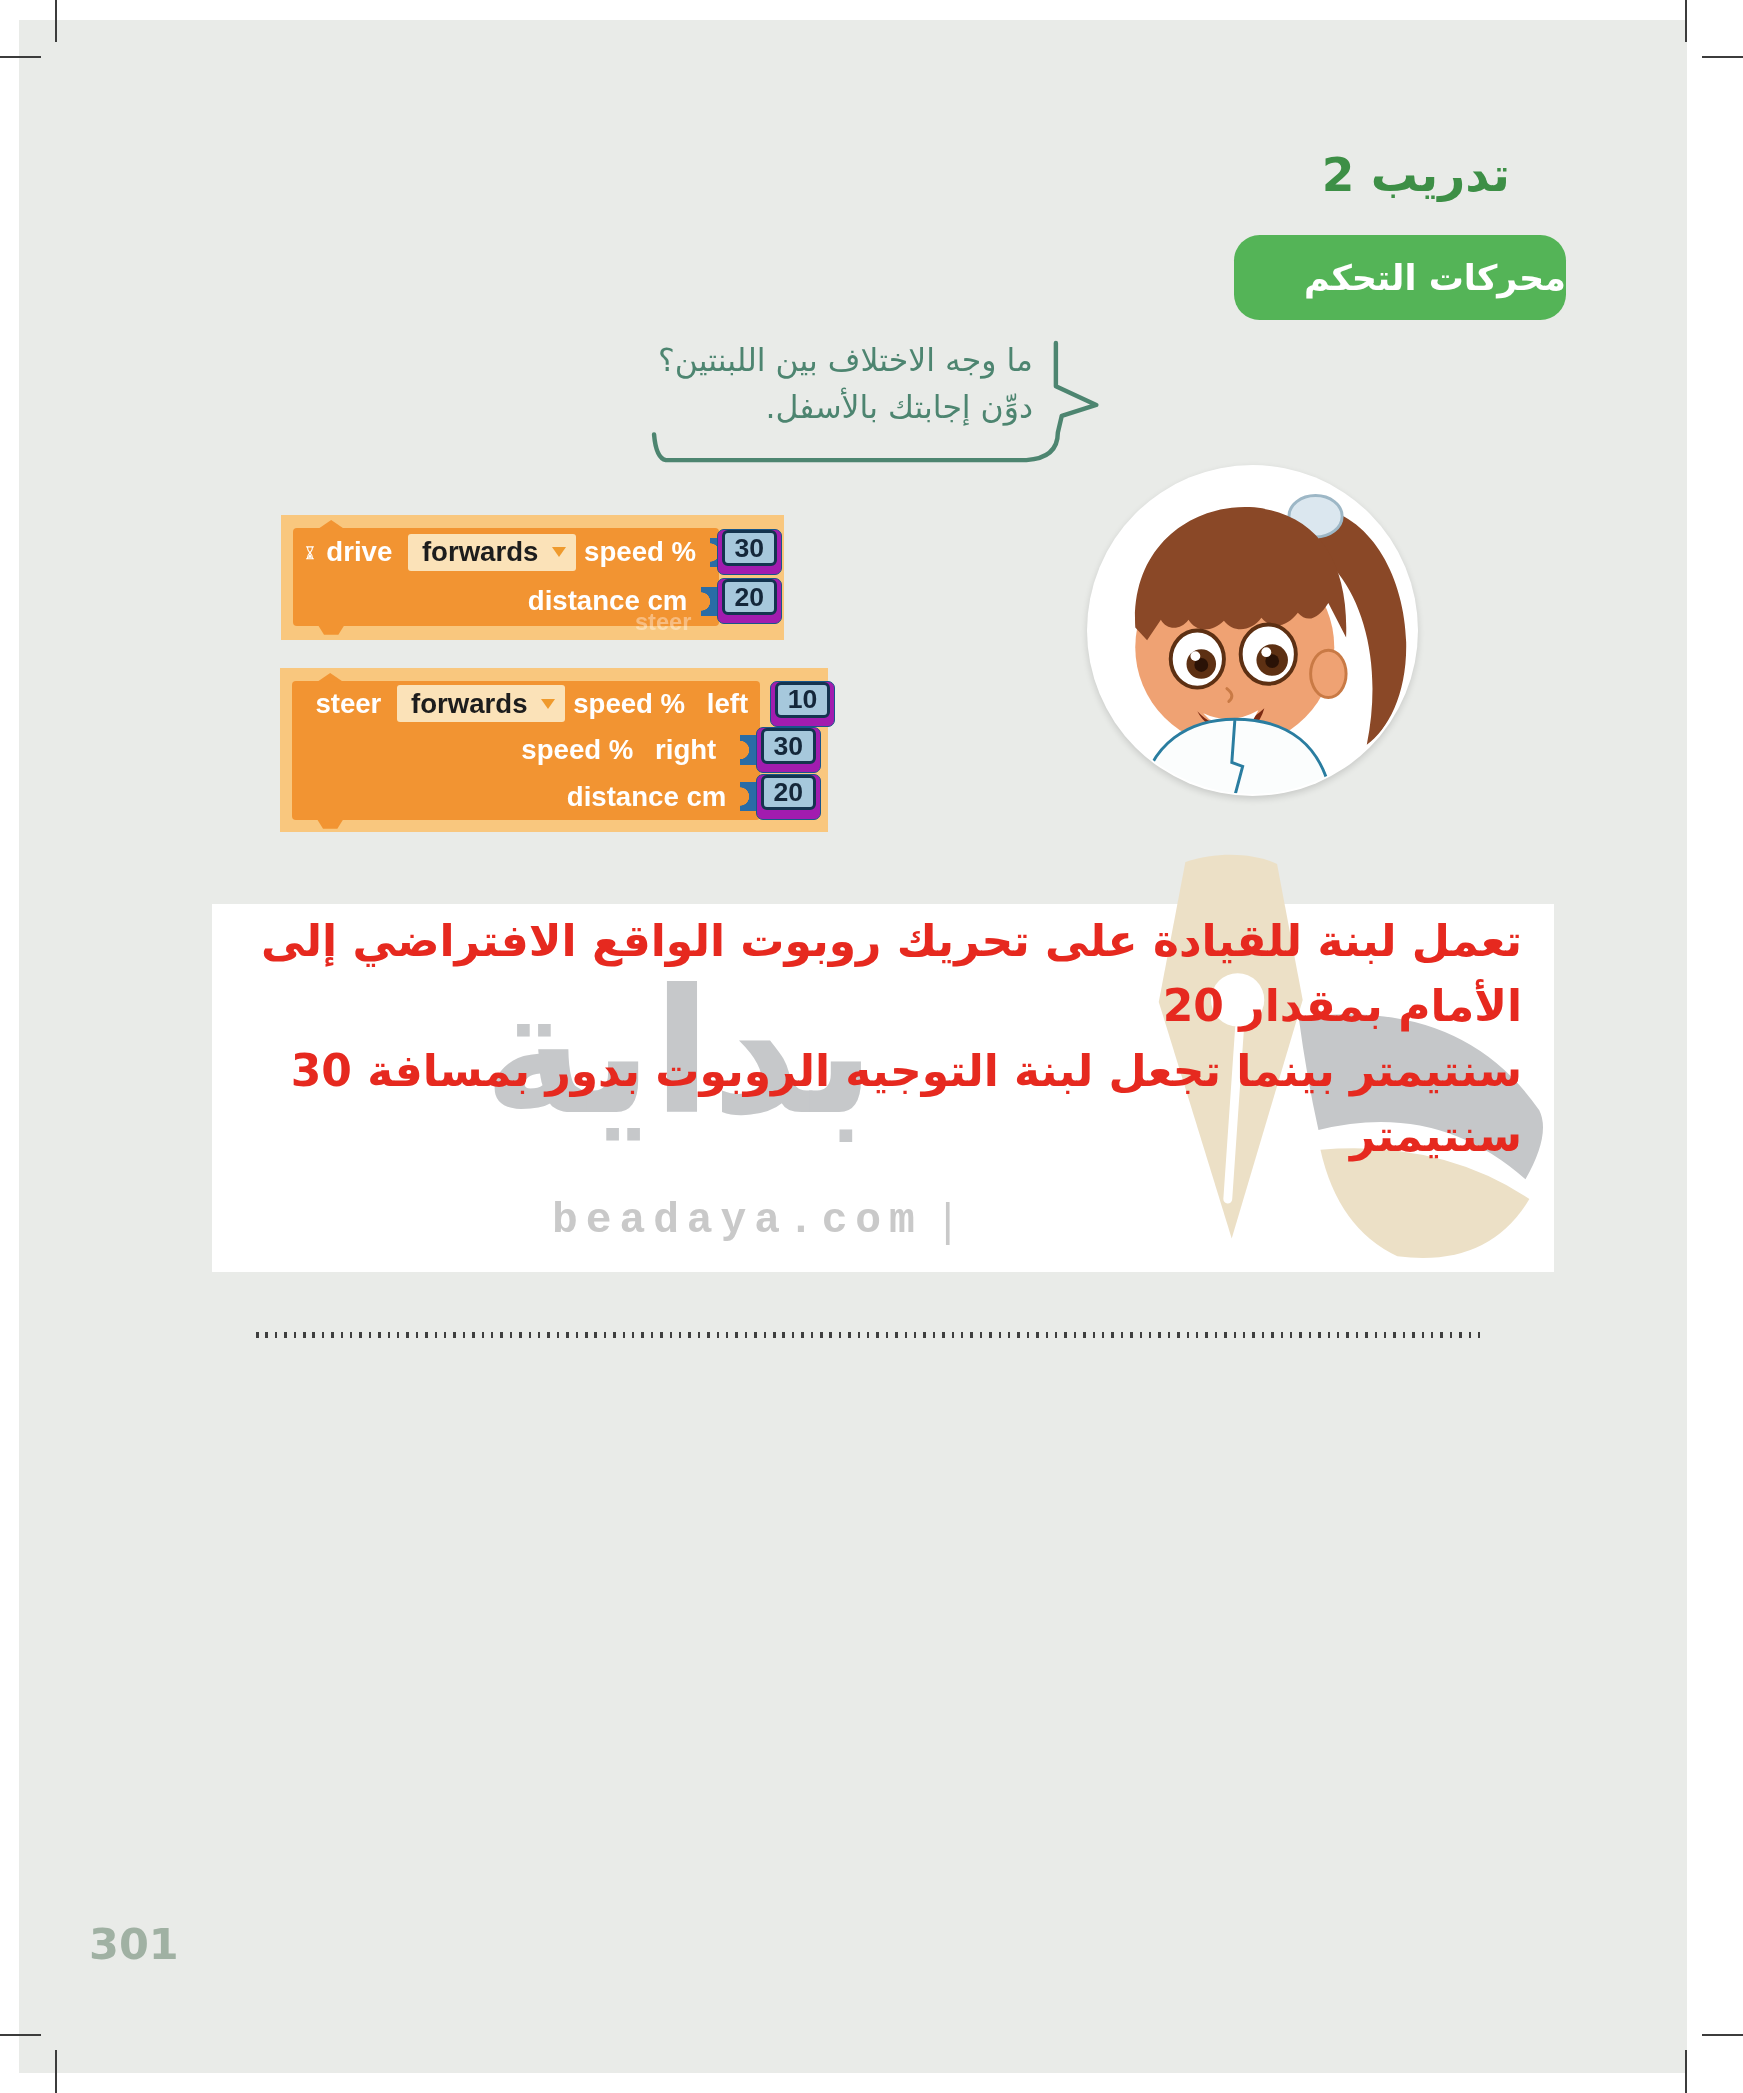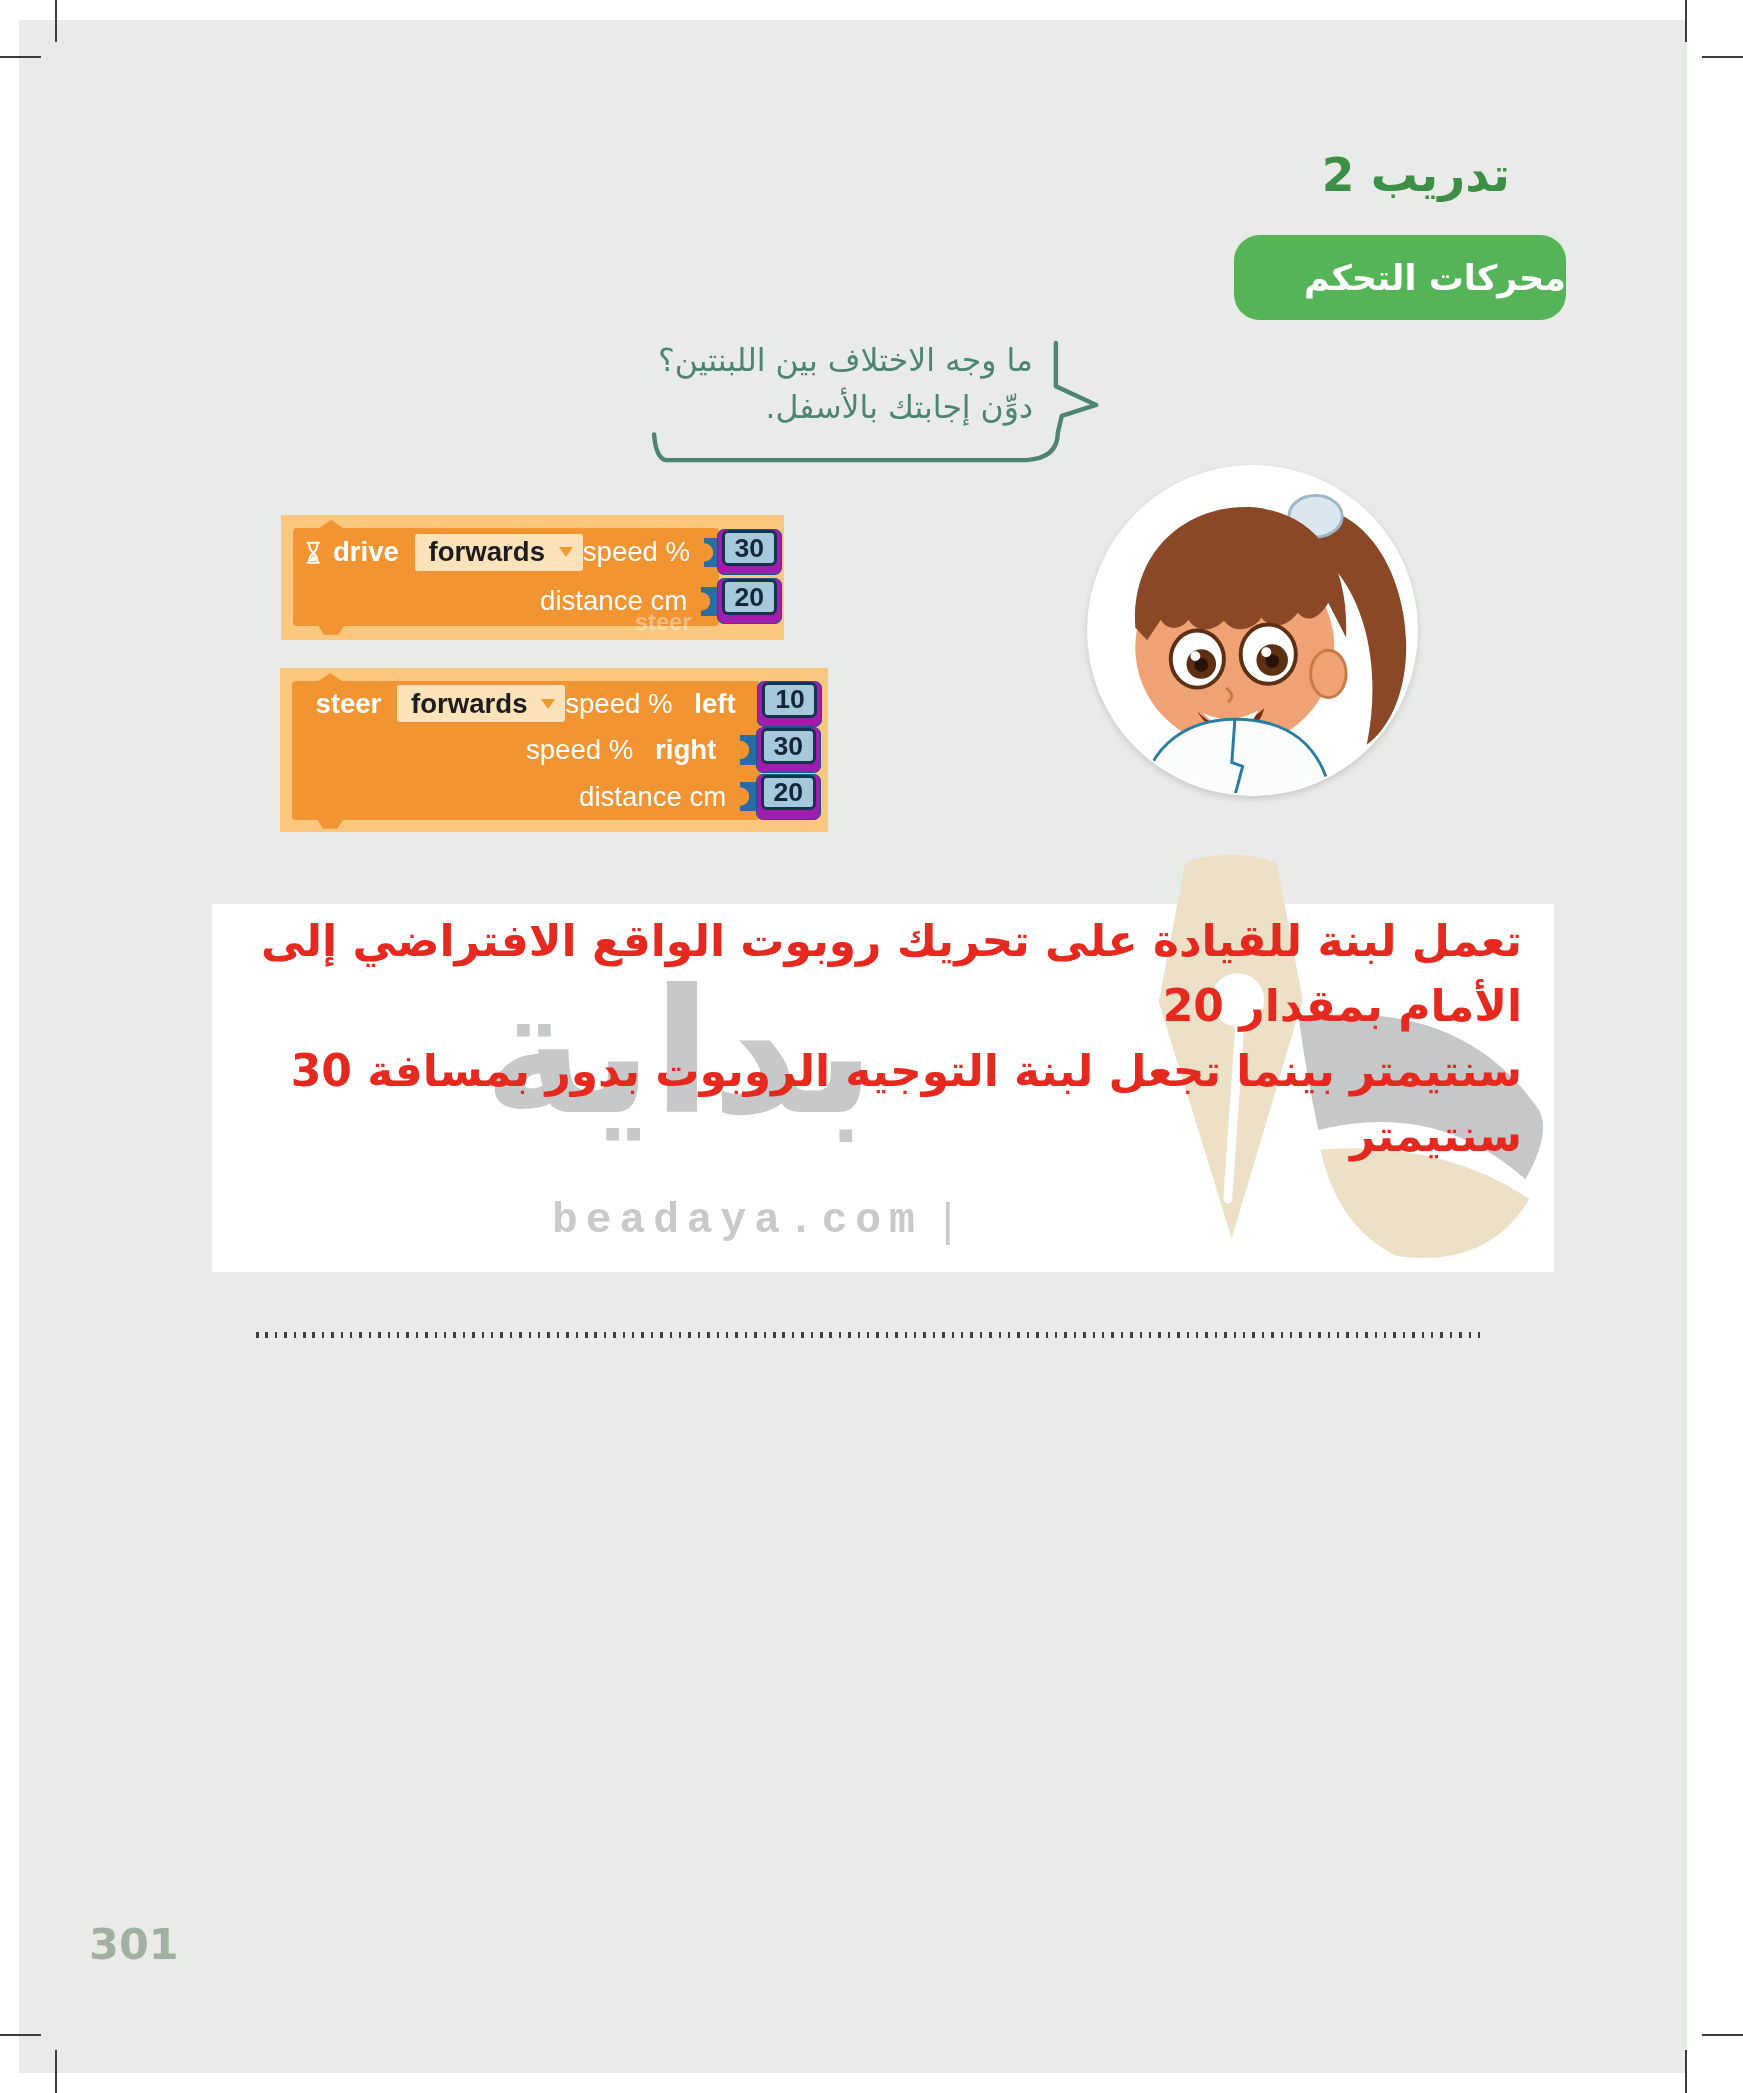--- a/index.html
+++ b/index.html
@@ -58,21 +58,21 @@
   }
   .verb{color:#fff;font-size:27.6px;font-weight:bold;margin-left:11.8px;}
   .dropdown{
     margin-left:15.8px;background:#fbe2b8;border-radius:3px;height:37px;
     display:flex;align-items:center;padding:0 9.9px 0 13.8px;
   }
   .dropdown .dd-text{color:#1d1d1d;font-size:27.6px;font-weight:bold;}
   .caret{width:0;height:0;border-left:7.9px solid transparent;border-right:7.9px solid transparent;
     border-top:10.8px solid #ef9a2d;margin-left:13.8px;}
   .spacer{flex:1;}
-  .blabel{color:#fff;font-size:27.6px;font-weight:normal;white-space:pre;}
+  .blabel{color:#fff;font-size:27.6px;font-weight:bold;white-space:pre;padding-left:8px;}
   .side{color:#fff;font-size:27.6px;font-weight:bold;margin-right:10px;}
   .side:not(:empty){margin-left:21.7px;}
   .connector{
     width:17.7px;height:29.6px;margin-left:13.8px;margin-right:-2px;
     background:radial-gradient(circle at 0 50%, #f29432 8.9px, #2a6ca6 9.4px);
     border-radius:0 2px 2px 0;
   }
   .vbox{
     width:63px;height:44px;background:#a21caf;border:1px solid #18568a;border-radius:7px;
     display:flex;justify-content:center;flex:0 0 auto;

